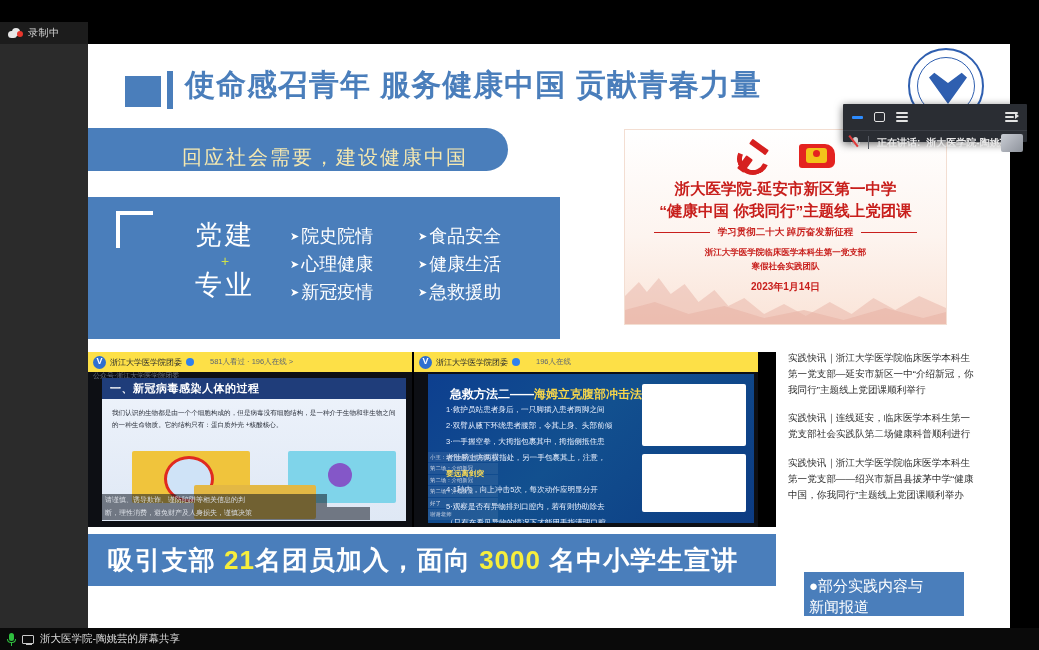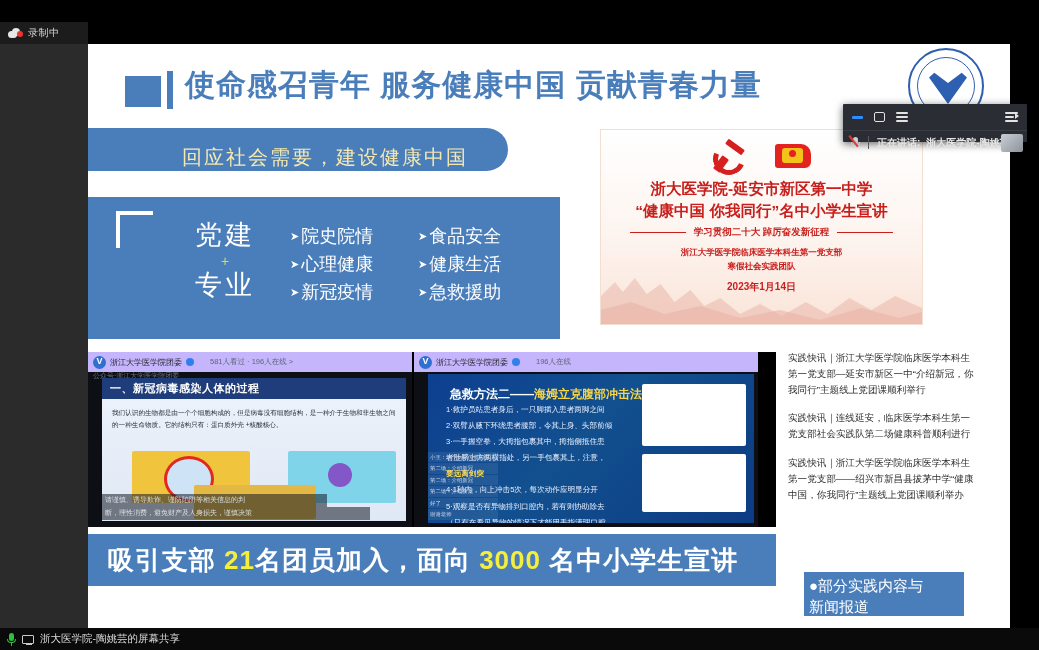--- a/index.html
+++ b/index.html
@@ -67,21 +67,21 @@
   .corner{position:absolute;left:56px;top:14px;width:33px;height:33px;border-left:4px solid #fff;border-top:4px solid #fff;}
   .mb-left{position:absolute;left:110px;top:22px;width:110px;text-align:center;color:#fff;}
   .mb-left .big{font-size:27px;letter-spacing:3px;line-height:1.25;}
   .mb-left .plus{font-size:14px;color:#cde04a;line-height:1;margin:1px 0;}
   .bul-col{position:absolute;top:26px;color:#fff;font-size:18px;line-height:1.55;white-space:nowrap;}
   .bul-col.c1{left:230px;}
   .bul-col.c2{left:358px;}
   .bul-col div:before{content:"\27A4";font-size:11px;margin-right:2px;position:relative;top:-2px;}
 
   
-  .poster{position:absolute;left:512px;top:85px;width:323px;height:196px;background:linear-gradient(#ffffff,#fdf4ef 55%,#fae4d8);overflow:hidden;border:1px solid #f3ded2;box-sizing:border-box;padding-left:40px;}
+  .poster{position:absolute;left:536px;top:85px;width:323px;height:196px;background:linear-gradient(#ffffff,#fdf4ef 55%,#fae4d8);overflow:hidden;border:1px solid #f3ded2;box-sizing:border-box;padding-left:40px;}
   .poster .emblems{position:absolute;left:0;right:0;top:7px;height:40px;display:flex;justify-content:center;gap:26px;align-items:center;}
   .sickle{position:relative;width:36px;height:34px;}
   .sickle .ham{position:absolute;left:14px;top:4px;width:20px;height:6px;background:#d6201f;transform:rotate(36deg);border-radius:1px;}
   .sickle .ham2{position:absolute;left:6px;top:16px;width:8px;height:16px;background:#d6201f;transform:rotate(36deg);border-radius:1px;}
   .sickle .sic{position:absolute;left:2px;top:3px;width:22px;height:22px;border:5px solid #d6201f;border-radius:50%;border-right-color:transparent;border-top-color:transparent;transform:rotate(-22deg);}
   .cylflag{position:relative;width:40px;height:32px;}
   .cylflag .fl{position:absolute;left:2px;top:3px;width:36px;height:24px;background:#e8br;background:#e42320;border-radius:3px 10px 6px 3px;}
   .cylflag .inner{position:absolute;left:9px;top:7px;width:21px;height:15px;background:#f3c31a;border-radius:3px;}
   .cylflag .star{position:absolute;left:16px;top:9px;width:7px;height:7px;background:#e42320;border-radius:50%;}
   .poster h1{position:absolute;left:0;right:0;top:48px;margin:0;text-align:center;font-size:15.5px;font-weight:bold;color:#c81f1c;line-height:1.42;}
@@ -90,21 +90,21 @@
   .poster .sub .ln{width:56px;height:1.4px;background:#c81f1c;margin:0 8px;}
   .poster .org{position:absolute;left:0;right:0;top:116px;text-align:center;font-size:8.5px;font-weight:bold;color:#c81f1c;line-height:1.62;}
   .poster .date{position:absolute;left:0;right:0;top:150px;text-align:center;font-size:10px;font-weight:bold;color:#c81f1c;}
   .poster .mount{position:absolute;bottom:0;left:0;width:100%;height:62px;opacity:.55;}
 
   
   .shots{position:absolute;left:-18px;top:308px;width:706px;height:175px;background:#000;overflow:hidden;}
   .shot{position:absolute;top:0;height:175px;overflow:hidden;background:#0d0f14;}
   .shotA{left:18px;width:324px;}
   .shotB{left:344px;width:344px;}
-  .wxhead{position:absolute;left:0;top:0;width:100%;height:20px;background:#c4b5fd;display:flex;align-items:center;padding-left:5px;box-sizing:border-box;gap:4px;}
+  .wxhead{position:absolute;left:0;top:0;width:100%;height:20px;background:#fde047;display:flex;align-items:center;padding-left:5px;box-sizing:border-box;gap:4px;}
   .wxlogo{width:13px;height:13px;background:#2f6fd0;border-radius:50%;position:relative;}
   .wxlogo:after{content:"V";position:absolute;left:3.5px;top:0px;color:#fff;font-size:9px;font-weight:bold;}
   .wxname{font-size:8px;color:#23262b;white-space:nowrap;}
   .wxcheck{width:8px;height:8px;border-radius:50%;background:#2f80ed;}
   .wxviews{font-size:7.5px;color:#5d6673;margin-left:12px;white-space:nowrap;}
   .wxsub{position:absolute;left:5px;top:19px;font-size:7px;color:#6a7280;}
   .inner-slide{position:absolute;left:14px;top:26px;right:6px;bottom:6px;background:linear-gradient(#eef3fb,#dfe8f5);overflow:hidden;}
   .is-head{height:21px;background:#1f3d7a;color:#fff;font-size:11px;font-weight:bold;display:flex;align-items:center;padding-left:8px;box-sizing:border-box;letter-spacing:.5px;}
   .is-body{padding:8px 10px;font-size:6.6px;color:#2a2f3a;line-height:1.85;}
   .is-figs{position:absolute;left:8px;right:8px;bottom:4px;height:66px;}
@@ -239,21 +239,21 @@
             <span class="ham2"></span>
           </span>
         <span class="cylflag">
             <span class="fl"></span>
             <span class="inner"></span>
             <span class="star"></span>
           </span>
       </div>
       <h1>
         <span>浙大医学院-延安市新区第一中学</span><br>
-        <span>“健康中国 你我同行”名中小学生宣讲</span>
+        <span>“健康中国 你我同行”主题线上党团课</span>
       </h1>
       <div class="sub">
         <span class="ln"></span><span>学习贯彻二十大 踔厉奋发新征程</span><span class="ln"></span>
       </div>
       <div class="org">
         <span>浙江大学医学院临床医学本科生第一党支部</span><br>
         <span>寒假社会实践团队</span>
       </div>
       <div class="date">2023年1月14日</div>
       <svg class="mount" viewBox="0 0 323 62" preserveAspectRatio="none">

